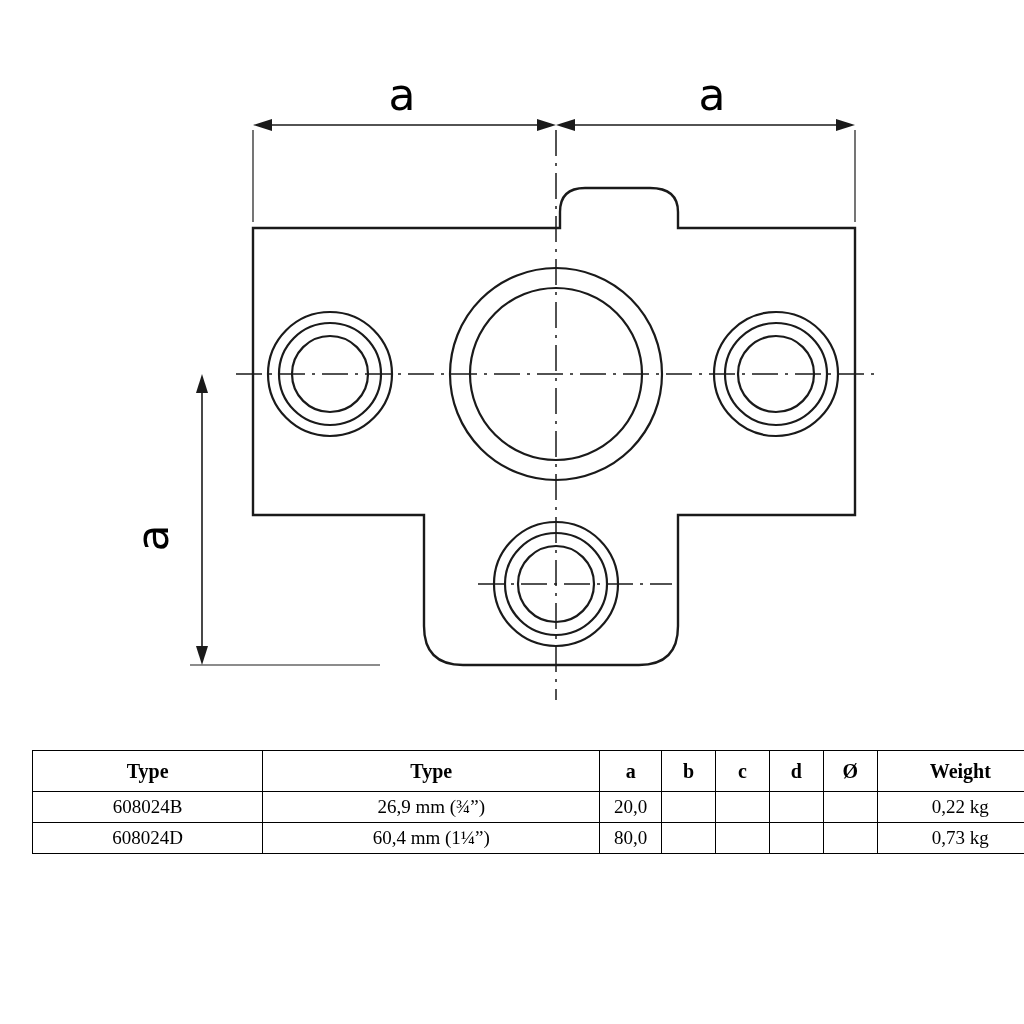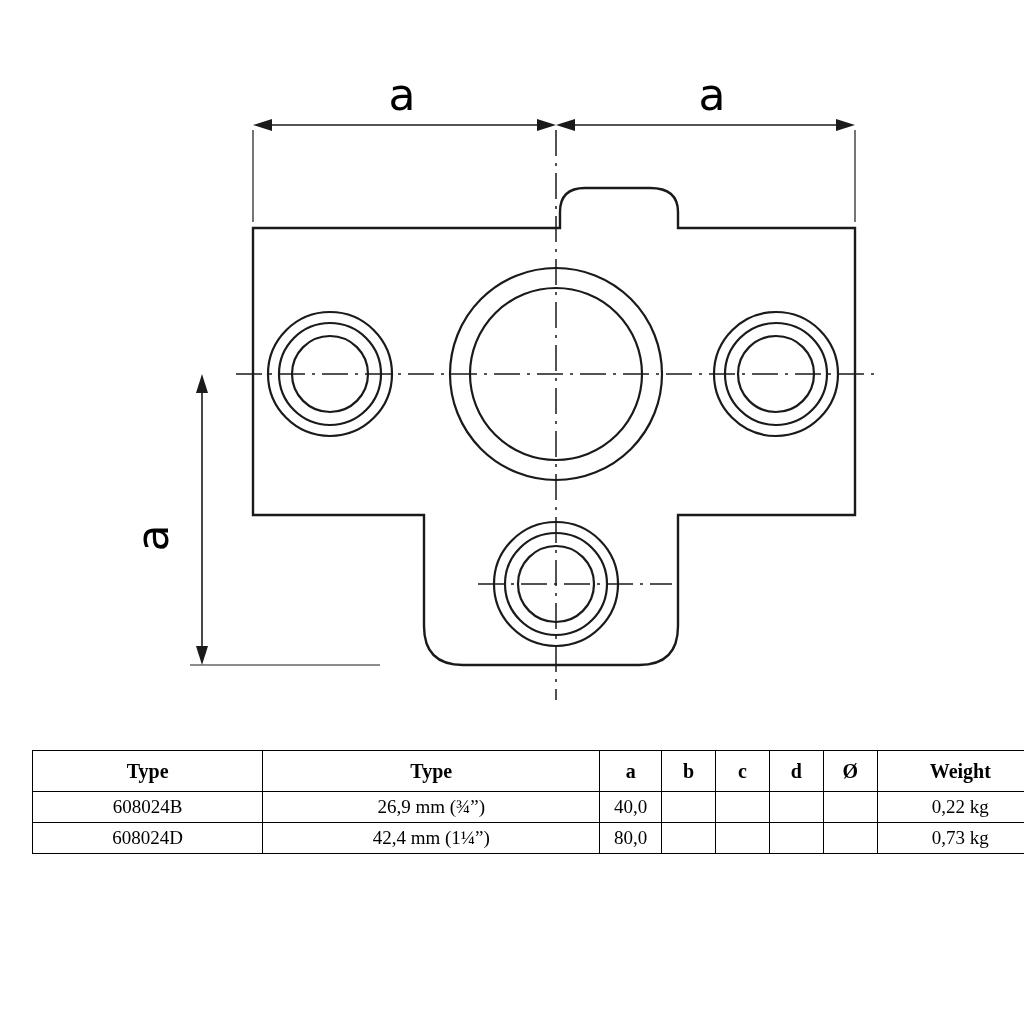--- a/index.html
+++ b/index.html
@@ -174,30 +174,30 @@
           <th>c</th>
           <th>d</th>
           <th>Ø</th>
           <th>Weight</th>
         </tr>
       </thead>
       <tbody>
         <tr>
           <td>608024B</td>
           <td>26,9 mm (¾”)</td>
-          <td>40,0</td>
+          <td>20,0</td>
           <td></td>
           <td></td>
           <td></td>
           <td></td>
           <td>0,22 kg</td>
         </tr>
         <tr>
           <td>608024D</td>
-          <td>42,4 mm (1¼”)</td>
+          <td>60,4 mm (1¼”)</td>
           <td>80,0</td>
           <td></td>
           <td></td>
           <td></td>
           <td></td>
           <td>0,73 kg</td>
         </tr>
       </tbody>
     </table>
   </div>

